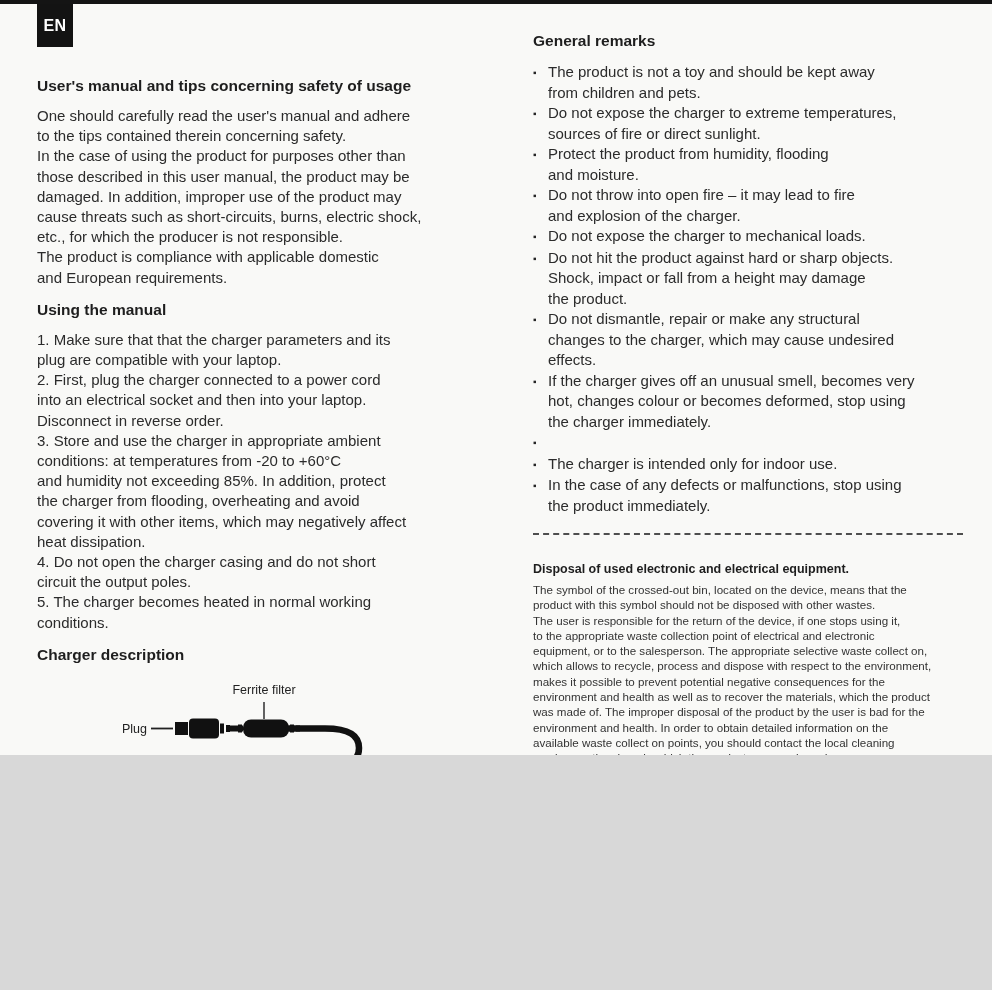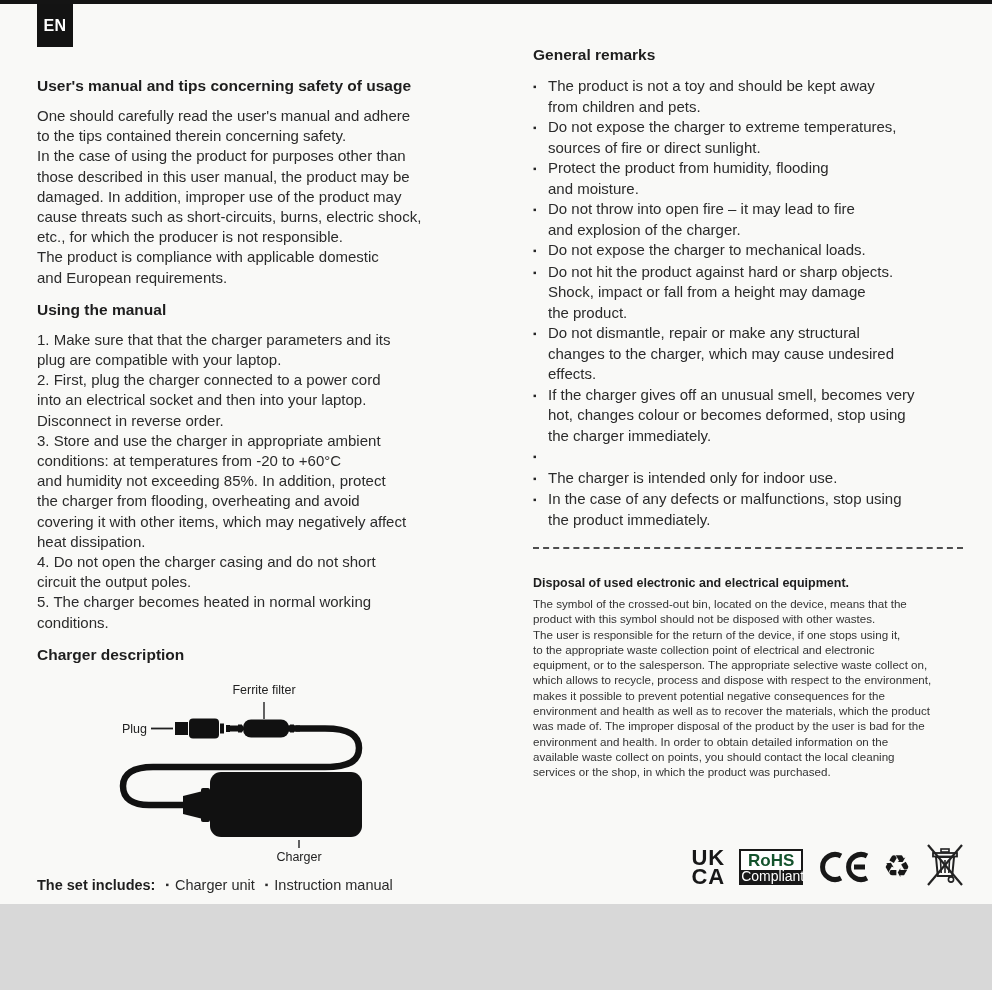--- a/index.html
+++ b/index.html
@@ -1,34 +1,34 @@
 <!DOCTYPE html>
 <html><head>
 <meta charset="utf-8">
 <style>
   * { margin:0; padding:0; box-sizing:border-box; }
   html,body { background:#d8d8d8; }
   .page {
-    position:relative; width:992px; height:904px; margin:0 auto;
+    position:relative; width:992px; height:755px; margin:0 auto;
     background:#f9f9f7; overflow:hidden;
     font-family:"Liberation Sans", sans-serif; color:#262626;
   }
   .pre { white-space:pre-line; }
 
   .topstrip { position:absolute; top:0; left:0; width:100%; height:4px; background:#141414; }
 
   .lang-badge {
     position:absolute; left:37px; top:4px; width:36px; height:43px;
     background:#131313; color:#fff; display:flex; align-items:center; justify-content:center;
     font-size:16px; font-weight:bold; letter-spacing:.5px;
   }
 
   .col { position:absolute; }
   .col-left  { left:37px; top:64px; width:436px; }
-  .col-right { left:533px; top:46px; width:432px; }
+  .col-right { left:533px; top:32px; width:432px; }
 
   h2 { font-size:15.5px; font-weight:bold; color:#1e1e1e; }
   .body { font-size:15px; line-height:20.2px; color:#2b2b2b; }
 
   .col-left h2 { margin:13px 0 11px 0; }
   .safety-text { margin-bottom:12px; }
   .using-steps { margin-bottom:13px; }
 
   .diagram { margin-top:6px; }
   .diagram svg { display:block; }

